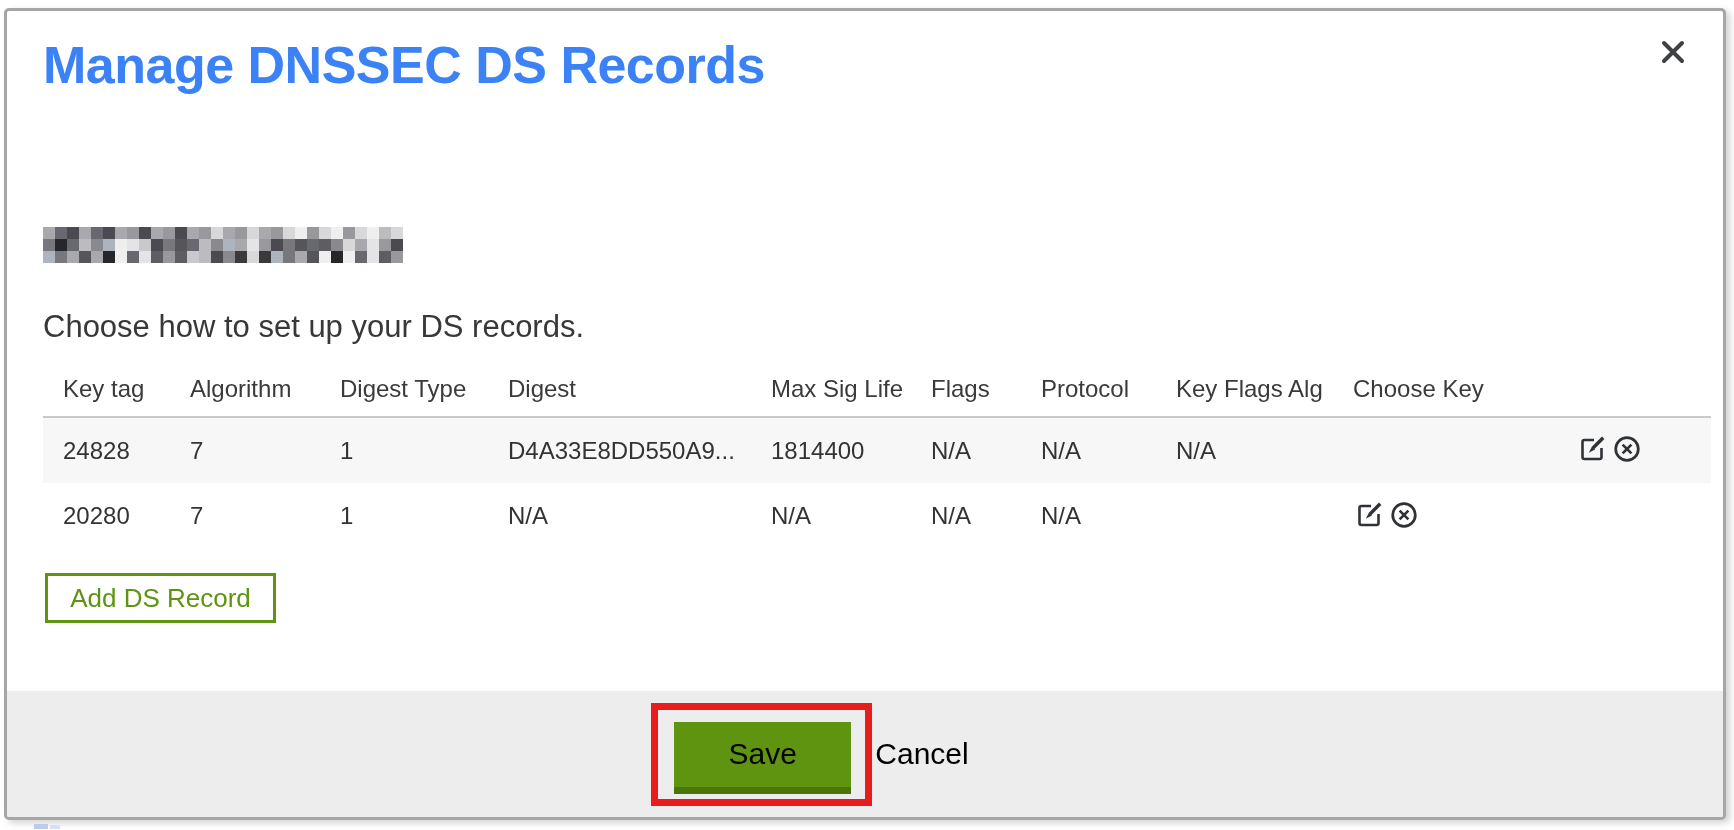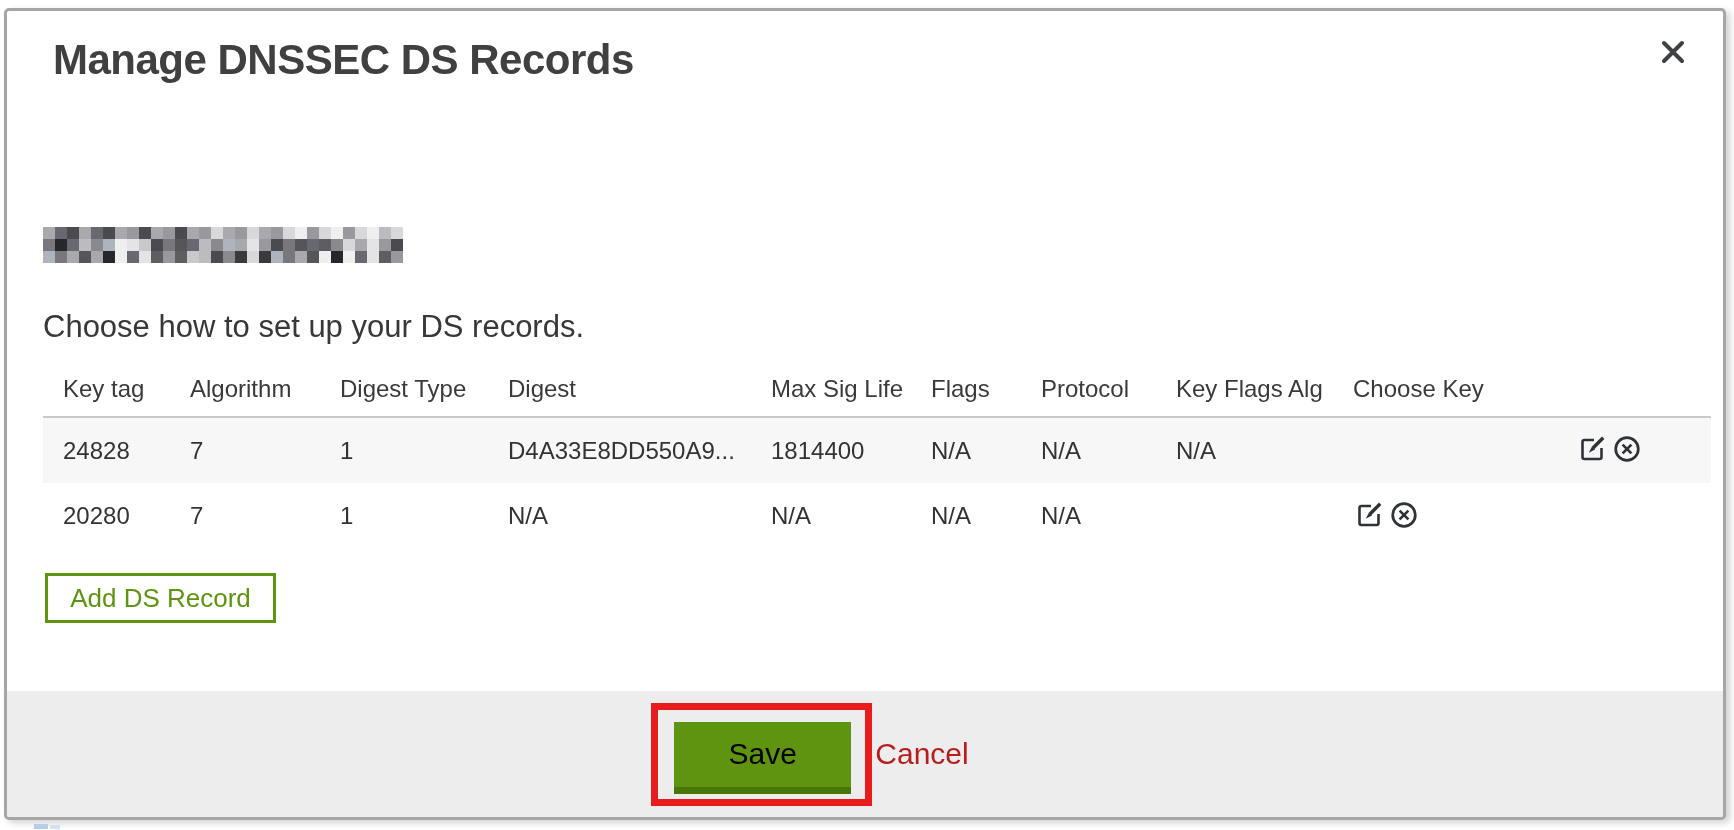--- a/index.html
+++ b/index.html
@@ -3,22 +3,22 @@
 <meta charset="utf-8">
 <style>
   * { margin:0; padding:0; box-sizing:border-box; }
   html,body { width:1734px; height:830px; background:#ffffff; overflow:hidden;
               font-family:"Liberation Sans", sans-serif; color:#333; }
 
   .modal { position:absolute; left:4px; top:8px; width:1722px; height:812px;
            background:#fff; border:3px solid #a6a6a6; border-radius:5px;
            box-shadow:4px 3px 7px rgba(0,0,0,.18); overflow:hidden; }
 
-  .title { position:absolute; left:46px; top:26px; font-size:42px; line-height:1.1;
-           color:#404040; letter-spacing:-.5px; }
+  .title { position:absolute; left:36px; top:26px; font-size:52px; line-height:1.1;
+           color:#3b82f6; letter-spacing:-.5px; }
 
   .close-btn { position:absolute; top:22px; right:30px; width:40px; height:40px;
                background:none; border:none; cursor:pointer; display:flex;
                align-items:center; justify-content:center; }
 
   .redacted { position:absolute; left:36px; top:216px; display:grid;
               grid-template-columns:repeat(30,12px); grid-auto-rows:12px; }
   .redacted i { display:block; }
 
   .instruction { position:absolute; left:36px; top:298px; font-size:31px; color:#383838; }
@@ -42,21 +42,21 @@
              background:#fff; border:3px solid #5e940f; color:#5e940f;
              font-size:26px; font-family:"Liberation Sans",sans-serif; cursor:pointer; }
 
   .footer { position:absolute; left:0; right:0; bottom:0; height:126px; background:#ededed;
             display:flex; align-items:center; justify-content:center; padding-right:110px; }
   .save-annotation { border:7px solid #e81c1c; padding:12px 14px 5px 16px;
                      display:inline-block; line-height:0; }
   .save-btn { width:177px; height:72px; background:#5e940f; border:none;
               border-bottom:7px solid #4a750b; color:#000000; font-size:30px;
               font-family:"Liberation Sans",sans-serif; cursor:pointer; line-height:normal; }
-  .cancel-link { margin-left:3px; font-size:30px; color:#b91c1c; text-decoration:none; cursor:pointer; }
+  .cancel-link { margin-left:3px; font-size:30px; color:#000000; text-decoration:none; cursor:pointer; }
 
   .artifact-a { position:absolute; left:34px; top:824px; width:14px; height:5px; background:#b9cde9; }
   .artifact-b { position:absolute; left:50px; top:825px; width:10px; height:4px; background:#d3e1f2; }
 </style>
 </head>
 <body>
 
 <div class="modal">
 
   <h1 class="title">Manage DNSSEC DS Records</h1>

